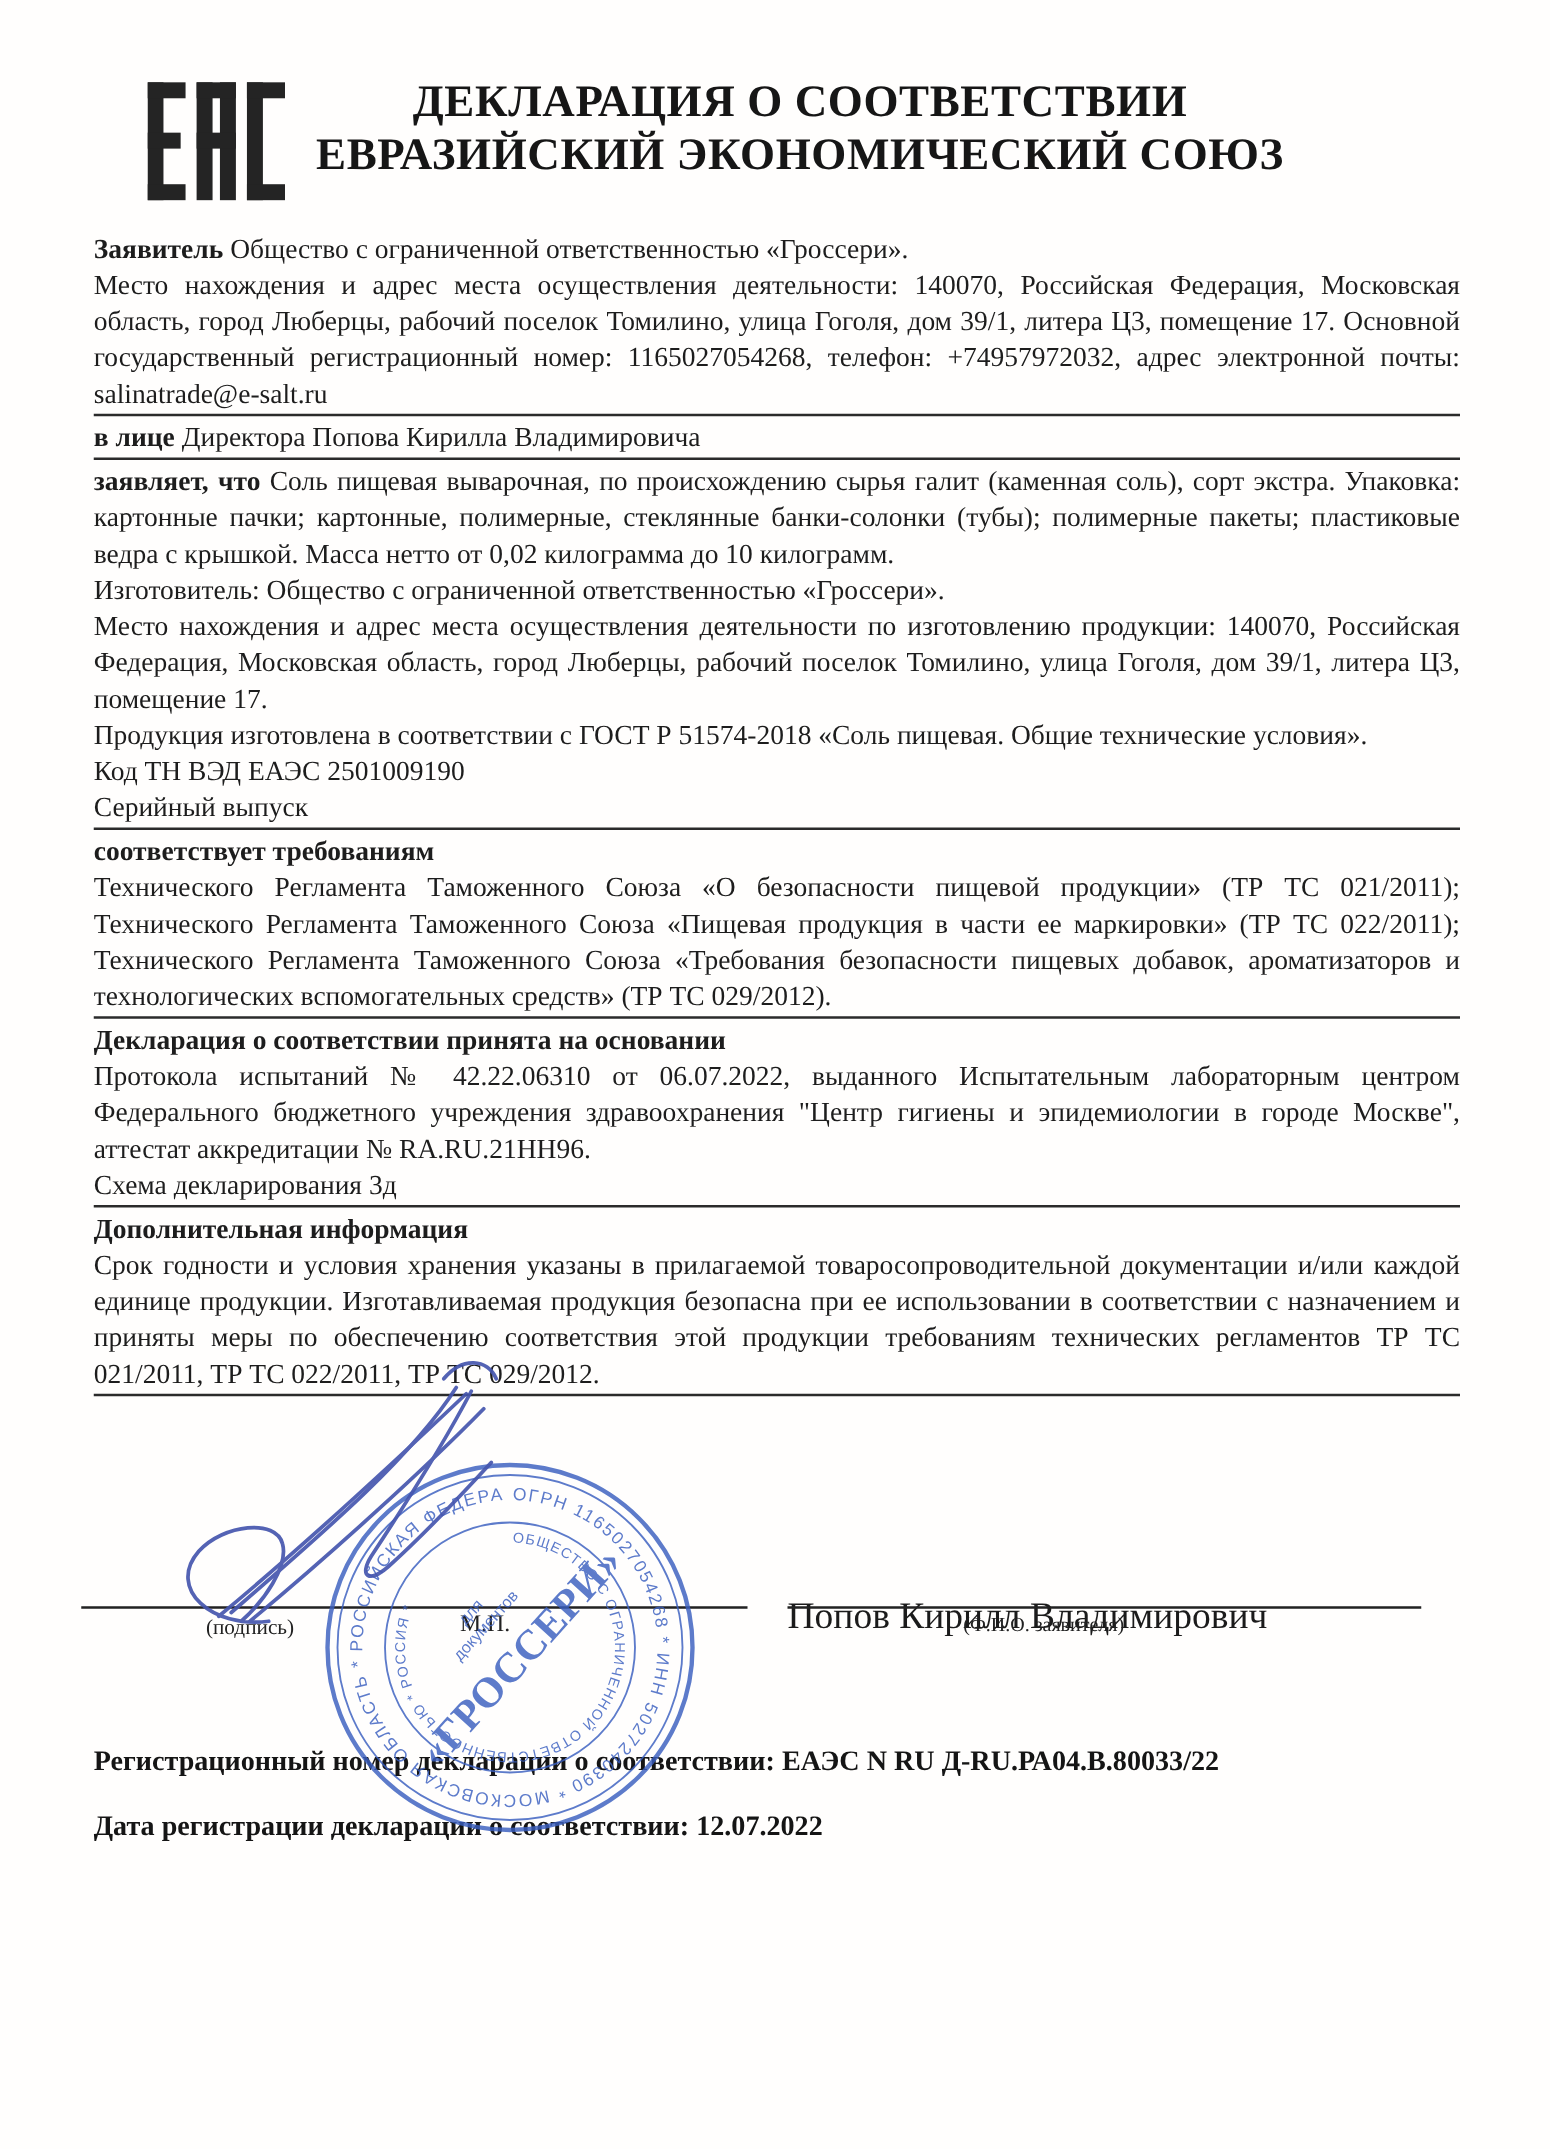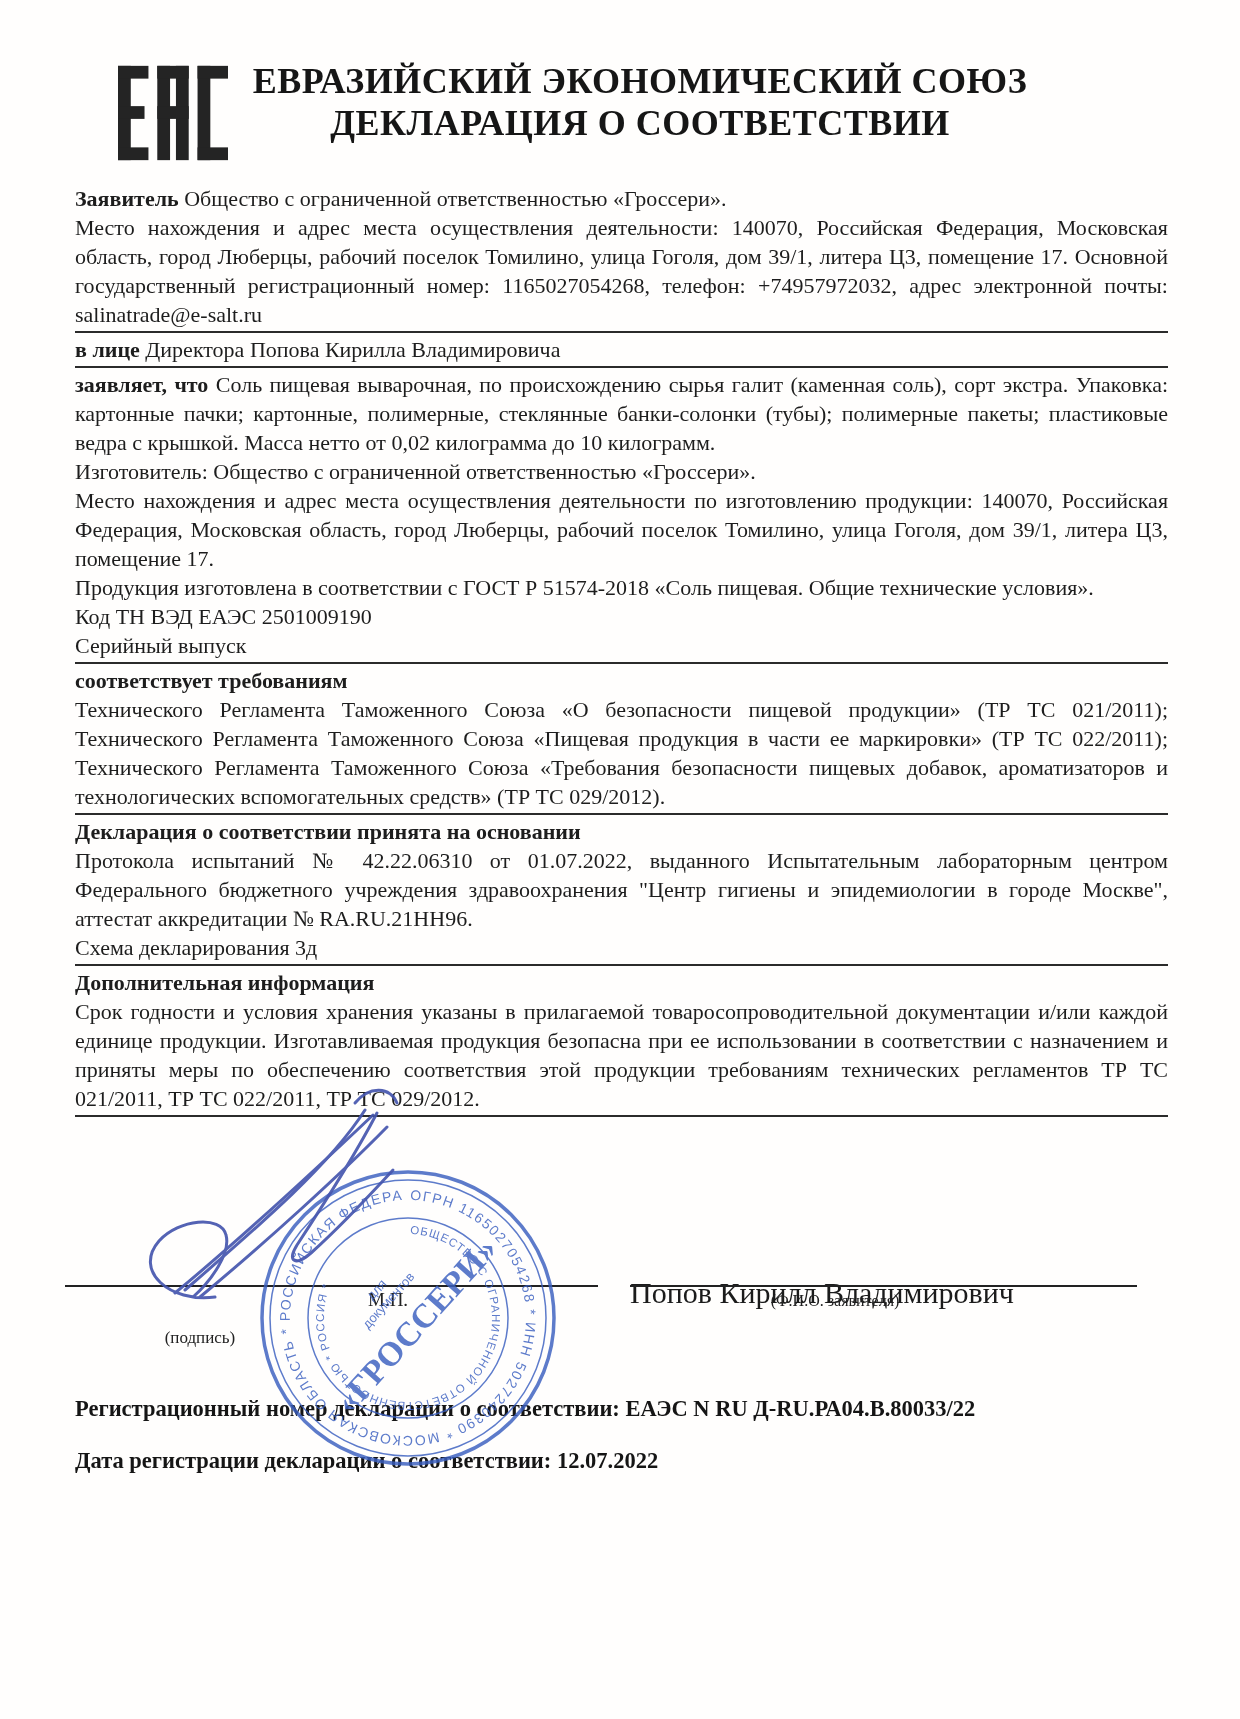--- a/index.html
+++ b/index.html
@@ -55,22 +55,22 @@
       <rect x="40" y="0" width="32" height="13"></rect>
       <rect x="40" y="41" width="32" height="13"></rect>
 
       <rect x="81" y="0" width="13" height="96"></rect>
       <rect x="81" y="0" width="31" height="13"></rect>
       <rect x="81" y="83" width="31" height="13"></rect>
     </g>
   </svg>
 
   <div class="title-block">
+    <div>ДЕКЛАРАЦИЯ О СООТВЕТСТВИИ</div>
     <div>ЕВРАЗИЙСКИЙ ЭКОНОМИЧЕСКИЙ СОЮЗ</div>
-    <div>ДЕКЛАРАЦИЯ О СООТВЕТСТВИИ</div>
   </div>
 
   <div class="body-flow">
 
     <p><span class="b">Заявитель</span> <span>Общество с ограниченной ответственностью «Гроссери».</span></p>
     <p class="just">Место нахождения и адрес места осуществления деятельности: 140070, Российская Федерация, Московская область, город Люберцы, рабочий поселок Томилино, улица Гоголя, дом 39/1, литера Ц3, помещение 17. Основной государственный регистрационный номер: 1165027054268, телефон: +74957972032, адрес электронной почты: salinatrade@e-salt.ru</p>
 
     <div class="rule"></div>
 
     <p><span class="b">в лице</span> <span>Директора Попова Кирилла Владимировича</span></p>
@@ -85,34 +85,34 @@
     <p>Серийный выпуск</p>
 
     <div class="rule"></div>
 
     <p class="b">соответствует требованиям</p>
     <p class="just">Технического Регламента Таможенного Союза «О безопасности пищевой продукции» (ТР ТС 021/2011); Технического Регламента Таможенного Союза «Пищевая продукция в части ее маркировки» (ТР ТС 022/2011); Технического Регламента Таможенного Союза «Требования безопасности пищевых добавок, ароматизаторов и технологических вспомогательных средств» (ТР ТС 029/2012).</p>
 
     <div class="rule"></div>
 
     <p class="b">Декларация о соответствии принята на основании</p>
-    <p class="just">Протокола испытаний № 42.22.06310 от 01.07.2022, выданного Испытательным лабораторным центром Федерального бюджетного учреждения здравоохранения "Центр гигиены и эпидемиологии в городе Москве", аттестат аккредитации № RA.RU.21НН96.</p>
+    <p class="just">Протокола испытаний № 42.22.06310 от 06.07.2022, выданного Испытательным лабораторным центром Федерального бюджетного учреждения здравоохранения "Центр гигиены и эпидемиологии в городе Москве", аттестат аккредитации № RA.RU.21НН96.</p>
     <p>Схема декларирования 3д</p>
 
     <div class="rule"></div>
 
     <p class="b">Дополнительная информация</p>
     <p class="just">Срок годности и условия хранения указаны в прилагаемой товаросопроводительной документации и/или каждой единице продукции. Изготавливаемая продукция безопасна при ее использовании в соответствии с назначением и приняты меры по обеспечению соответствия этой продукции требованиям технических регламентов ТР ТС 021/2011, ТР ТС 022/2011, ТР ТС 029/2012.</p>
 
     <div class="rule"></div>
 
   </div>
 
   <div class="sig-line" style="left:65px;top:1285px;width:533px;"></div>
-  <div class="sig-label" style="left:125px;top:1292px;width:150px;margin-top:36px;">(подпись)</div>
+  <div class="sig-label" style="left:125px;top:1292px;width:150px;">(подпись)</div>
   <div class="mp">М.П.</div>
   <div class="fio-name">Попов Кирилл Владимирович</div>
   <div class="sig-line" style="left:630px;top:1285px;width:507px;"></div>
   <div class="sig-label" style="left:630px;top:1292px;width:410px;font-size:16px;">(Ф.И.О. заявителя)</div>
 
   <div class="footer-line" style="top:1396px;"><span>Регистрационный номер декларации о соответствии:</span> <span>ЕАЭС N RU Д-RU.РА04.В.80033/22</span></div>
   <div class="footer-line" style="top:1448px;"><span>Дата регистрации декларации о соответствии:</span> <span>12.07.2022</span></div>
 
   <svg class="stamp" viewBox="0 0 300 300" aria-hidden="true">
     <defs>

